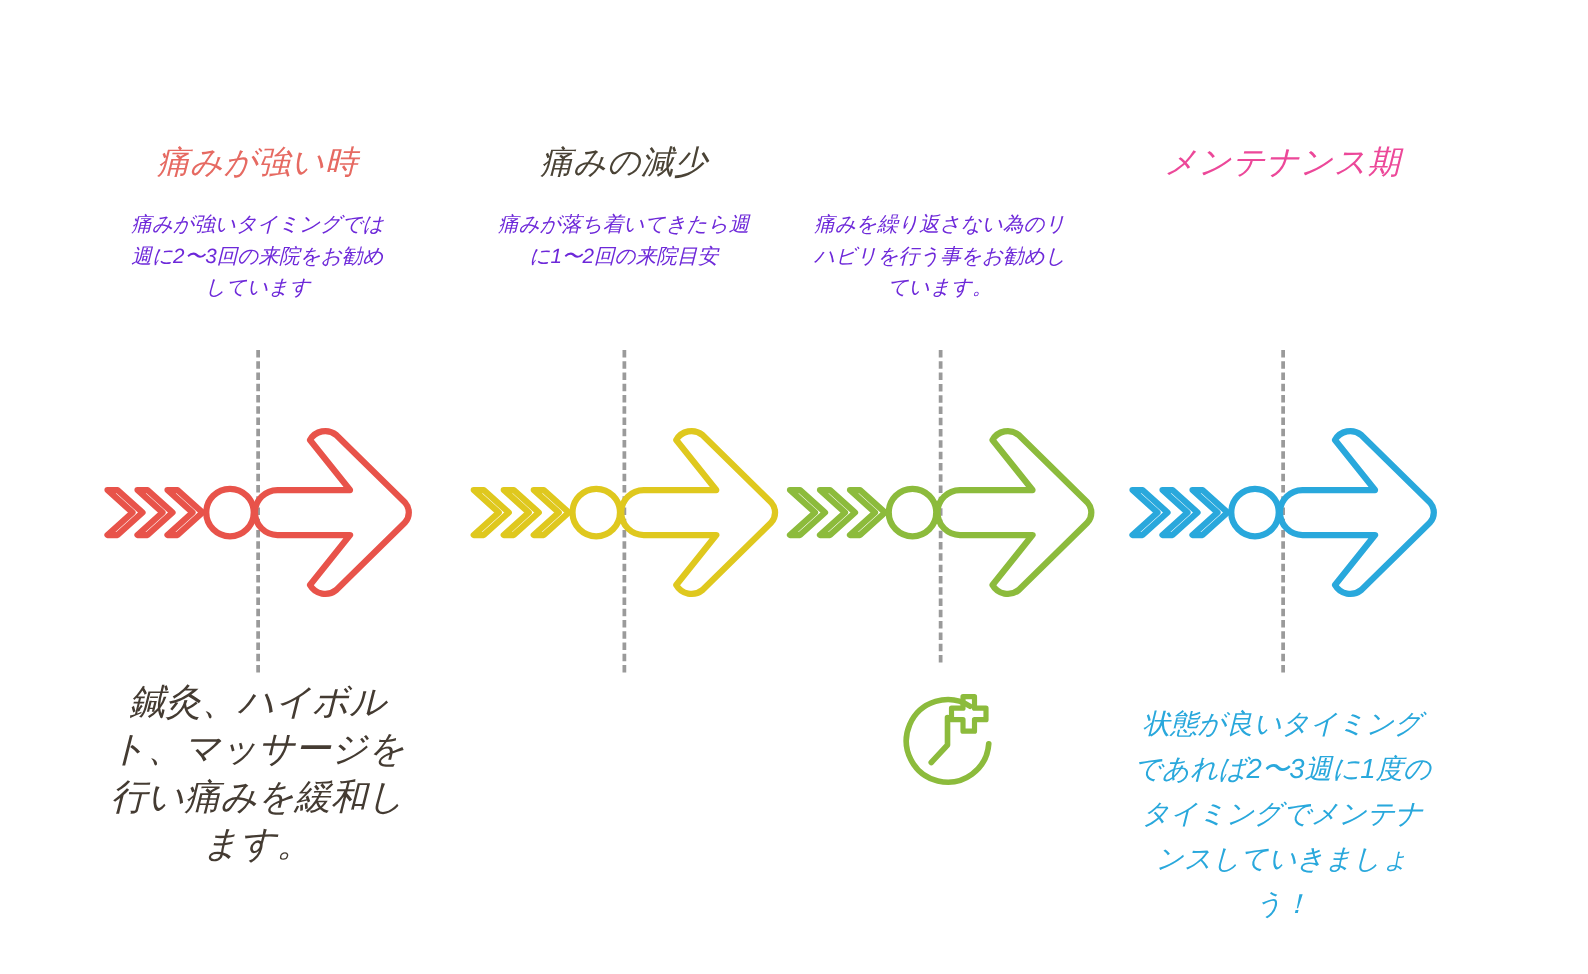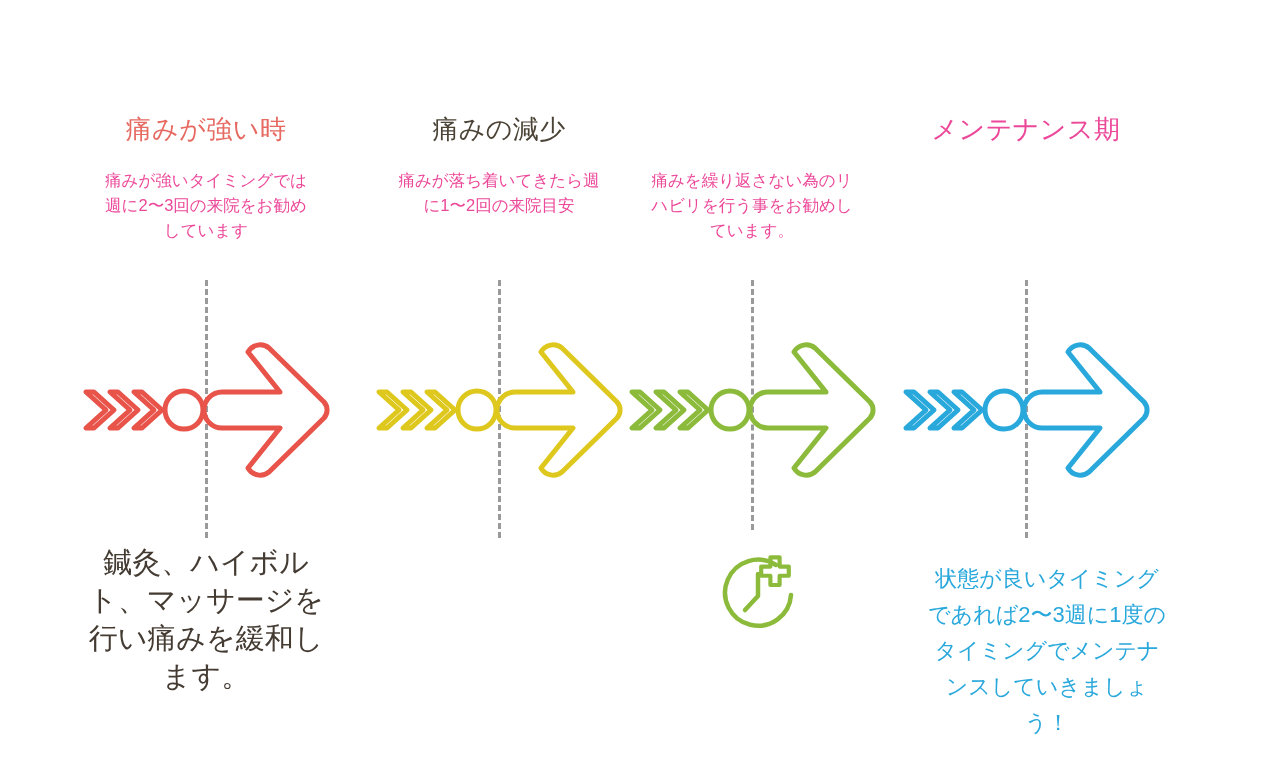--- a/index.html
+++ b/index.html
@@ -21,20 +21,21 @@
     height: 779px;
   }
 
   
   .col {
     position: absolute;
     top: 0;
     height: 779px;
     width: 260px;
     box-sizing: border-box;
+    font-style: italic;
   }
   .col-1 { left: 76px;  }
   .col-2 { left: 369px; }
   .col-3 { left: 622px; }
   .col-4 { left: 896px; }
 
   
   .phase-title {
     position: absolute;
     top: 113px;
@@ -48,21 +49,21 @@
     white-space: nowrap;
   }
   .phase-desc {
     position: absolute;
     top: 168px;
     left: 22px;
     width: 216px;
     text-align: center;
     font-size: 16.5px;
     line-height: 25px;
-    color: #ec4899;
+    color: #6d28d9;
     font-weight: 400;
   }
 
   
   .dashed {
     position: absolute;
     top: 280px;
     left: 129px;
     width: 0;
     height: 258px;
@@ -196,16 +197,16 @@
           <path d="M10 52 L30 70 L10 88 L18 88 L38 70 L18 52 Z"></path>
           <path d="M34 52 L54 70 L34 88 L42 88 L62 70 L42 52 Z"></path>
           <path d="M58 52 L78 70 L58 88 L66 88 L86 70 L66 52 Z"></path>
         </g>
         <circle cx="108" cy="70" r="19" stroke="#29a8dc" stroke-width="5" fill="none"></circle>
         <path d="M146 52 H204 L172 12 A14 14 0 0 1 193 8 L248 62 A12 12 0 0 1 248 78 L193 132
                  A14 14 0 0 1 172 128 L204 88 H146 A18 18 0 0 1 146 52 Z" stroke="#29a8dc" stroke-width="5" fill="none" stroke-linejoin="round"></path>
       </svg>
     </div>
 
-    <div class="phase-note" style="color:#29a8dc;margin-left:21px;">状態が良いタイミングであれば2〜3週に1度のタイミングでメンテナンスしていきましょう！</div>
+    <div class="phase-note" style="color:#29a8dc;">状態が良いタイミングであれば2〜3週に1度のタイミングでメンテナンスしていきましょう！</div>
   </div>
 
 </div>
 
 </body></html>

